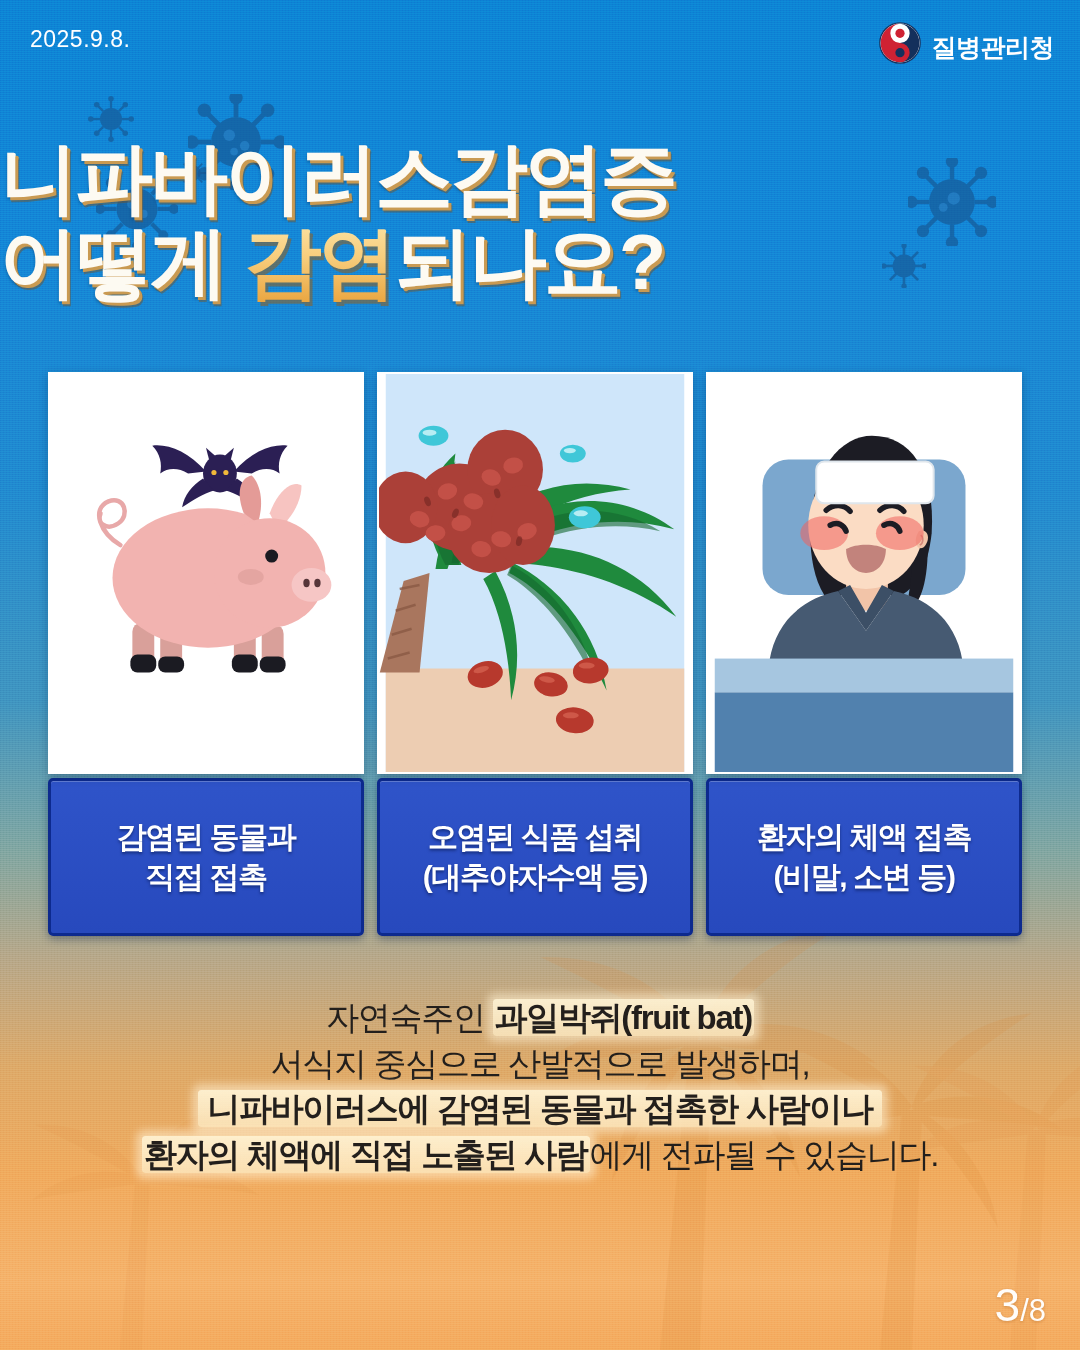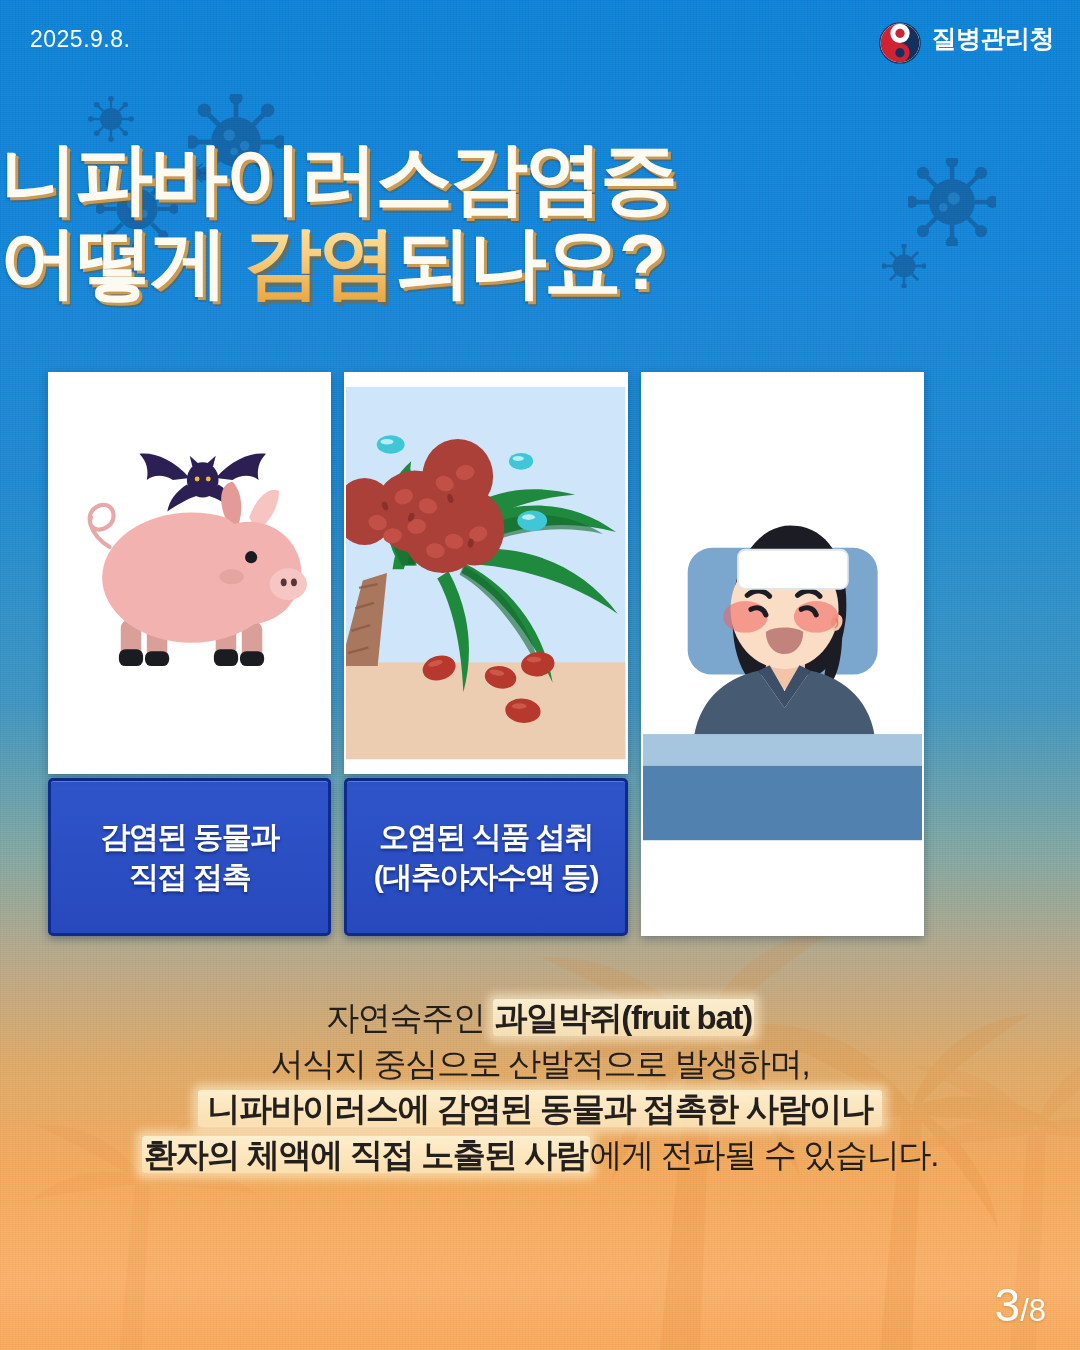--- a/index.html
+++ b/index.html
@@ -33,21 +33,21 @@
       repeating-linear-gradient(90deg,rgba(0,0,0,.35) 0 1px,transparent 1px 3px);
   }
   .palm-layer{position:absolute;left:0;right:0;bottom:0;height:520px;opacity:.30;}
 
   
   .header{position:absolute;top:0;left:0;right:0;height:86px;z-index:6;}
   .date{
     position:absolute;left:30px;top:26px;color:#fff;font-size:23px;
     letter-spacing:.5px;font-weight:400;
   }
-  .brand{position:absolute;right:26px;top:22px;display:flex;align-items:flex-start;gap:11px;}
+  .brand{position:absolute;right:26px;top:22px;display:flex;align-items:flex-end;gap:11px;}
   .brand-mark{width:42px;height:42px;display:block;}
   .brand-name{color:#fff;font-size:25px;font-weight:700;letter-spacing:-.5px;white-space:nowrap;}
 
   
   .virus{position:absolute;z-index:1;fill:#18548f;opacity:.62;}
 
   
   .title-wrap{position:absolute;top:140px;left:0;right:0;z-index:5;text-align:left;}
   .title-line{
     font-size:78px;line-height:.98;font-weight:900;letter-spacing:-3px;
@@ -63,21 +63,21 @@
     color:#f6c46a;
     background:linear-gradient(180deg,#fde4a6 0%,#f7cd7c 45%,#e9a33c 100%);
     -webkit-background-clip:text;background-clip:text;-webkit-text-fill-color:transparent;
     text-shadow:none;
     filter:drop-shadow(3px 4px 0 rgba(150,95,25,.55));
   }
   .title-line.second{margin-top:8px;}
 
   
   .panels{
-    position:absolute;top:372px;left:48px;width:876px;height:564px;z-index:4;
+    position:absolute;top:372px;left:48px;width:974px;height:564px;z-index:4;
     display:flex;gap:13px;
   }
   .panel{flex:1;display:flex;flex-direction:column;}
   .panel-art{
     flex:1 1 auto;height:402px;border:2px solid rgba(255,255,255,.85);
     background:#fff;overflow:hidden;position:relative;
     box-shadow:0 3px 9px rgba(0,30,70,.30);
   }
   .panel-art svg{display:block;width:100%;height:100%;}
   .panel-cap{
@@ -499,20 +499,24 @@
 
         <rect x="102" y="88" width="118" height="42" rx="8" fill="#ffffff" stroke="#dfe6ec" stroke-width="2"></rect>
 
         <path d="M54 296 C58 252 86 226 124 218 L152 258 L180 218 C218 226 246 252 250 296 Z" fill="#465a72"></path>
         <path d="M124 218 L152 258 L180 218 L168 212 L152 240 L136 212 Z" fill="#3c4f66"></path>
 
         <rect y="286" width="300" height="34" fill="#a6c6e0"></rect>
         <rect y="320" width="300" height="80" fill="#5181ae"></rect>
       </svg>
     </div>
+    <div class="panel-cap">
+      <span>환자의 체액 접촉
+(비말, 소변 등)</span>
+    </div>
   </div>
 </div>
 
 <div class="body-text">
   <div class="bt-line">
     <span>자연숙주인 </span><em>과일박쥐(fruit bat)</em>
   </div>
   <div class="bt-line">서식지 중심으로 산발적으로 발생하며,</div>
   <div class="bt-line all-bold">
     <em>니파바이러스에 감염된 동물과 접촉한 사람이나</em>

